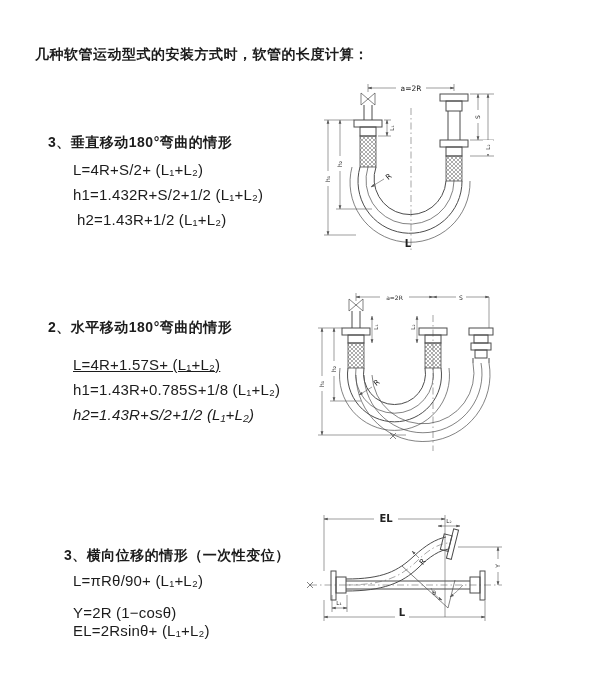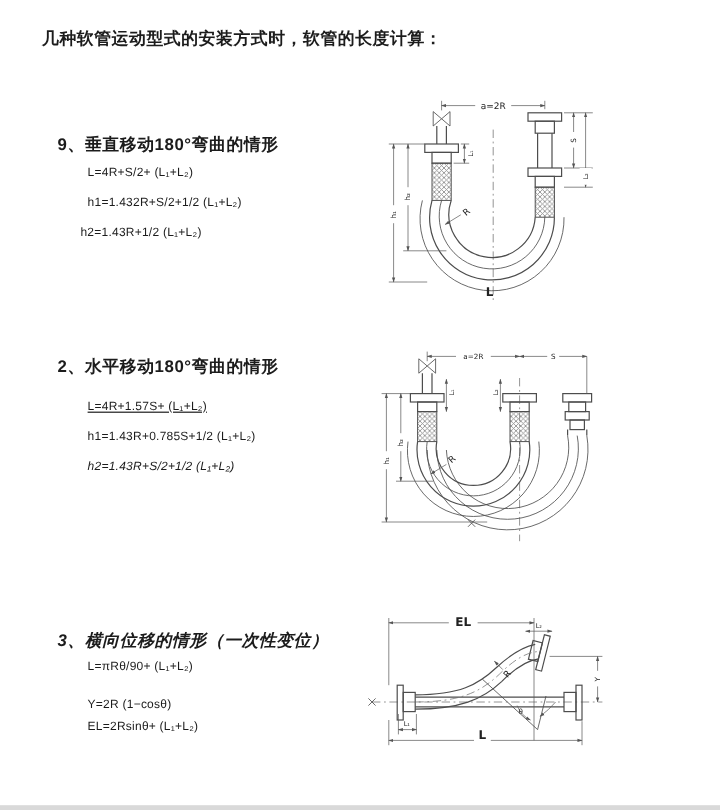--- a/index.html
+++ b/index.html
@@ -1,57 +1,57 @@
 <!DOCTYPE html>
 <html><head>
 <meta charset="utf-8">
 <style>
   html,body{margin:0;padding:0;}
   body{
     width:600px;height:675px;background:#ffffff;position:relative;overflow:hidden;
     font-family:"Liberation Sans","DejaVu Sans",sans-serif;color:#1c1c1c;
   }
-  .abs{position:absolute;}
+  .abs{position:absolute;margin-top:22px;}
   .title{font-size:14px;font-weight:bold;letter-spacing:.5px;white-space:nowrap;}
   .heading{font-size:14px;font-weight:bold;letter-spacing:.5px;white-space:nowrap;}
-  .formula{font-size:10px;letter-spacing:.2px;white-space:nowrap;}
+  .formula{font-size:15px;letter-spacing:.2px;white-space:nowrap;}
   svg{position:absolute;overflow:visible;}
   svg .wall{stroke:#4d4d4d;stroke-width:1;fill:none;}
   svg .thin{stroke:#4d4d4d;stroke-width:.7;fill:none;}
   svg .dim{stroke:#5a5a5a;stroke-width:.6;fill:none;}
   svg .cl{stroke:#6a6a6a;stroke-width:.6;fill:none;stroke-dasharray:7 3 1.5 3;}
   svg .braid{stroke:#4d4d4d;stroke-width:.8;}
   svg text{fill:#222;font-family:"DejaVu Sans","Liberation Sans",sans-serif;}
   svg .lblS{font-size:6px;}
   svg .lblXS{font-size:5.5px;}
   svg .lblM{font-size:7.5px;}
   svg .lblL{font-size:10px;font-weight:bold;}
   .page-edge{left:0;top:671px;width:600px;height:4px;background:#d9d9d9;}
 </style>
 </head>
 <body>
 
 <div class="abs title" style="left:35px;top:24px;">几种软管运动型式的安装方式时，软管的长度计算：</div>
 
 <div>
-  <div class="abs heading" style="left:48px;top:112px;">9、垂直移动180°弯曲的情形</div>
+  <div class="abs heading" style="left:48px;top:112px;">3、垂直移动180°弯曲的情形</div>
   <div class="abs formula" style="left:73px;top:139px;">L=4R+S/2+ (L₁+L₂)</div>
   <div class="abs formula" style="left:73px;top:164px;">h1=1.432R+S/2+1/2 (L₁+L₂)</div>
-  <div class="abs formula" style="left:67px;top:189px;">h2=1.43R+1/2 (L₁+L₂)</div>
+  <div class="abs formula" style="left:77px;top:189px;">h2=1.43R+1/2 (L₁+L₂)</div>
 </div>
 
 <div>
   <div class="abs heading" style="left:48px;top:297px;">2、水平移动180°弯曲的情形</div>
   <div class="abs formula" style="left:73px;top:334px;text-decoration:underline;">L=4R+1.57S+ (L₁+L₂)</div>
-  <div class="abs formula" style="left:73px;top:359px;">h1=1.43R+0.785S+1/2 (L₁+L₂)</div>
+  <div class="abs formula" style="left:73px;top:359px;">h1=1.43R+0.785S+1/8 (L₁+L₂)</div>
   <div class="abs formula" style="left:73px;top:384px;font-style:italic;">h2=1.43R+S/2+1/2 (L₁+L₂)</div>
 </div>
 
 <div>
-  <div class="abs heading" style="left:48px;top:525px;font-style:italic;">3、横向位移的情形（一次性变位）</div>
+  <div class="abs heading" style="left:64px;top:525px;">3、横向位移的情形（一次性变位）</div>
   <div class="abs formula" style="left:73px;top:550px;text-align:center;">L=πRθ/90+ (L₁+L₂)</div>
   <div class="abs formula" style="left:73px;top:582px;">Y=2R (1−cosθ)</div>
   <div class="abs formula" style="left:73px;top:600px;text-align:center;">EL=2Rsinθ+ (L₁+L₂)</div>
 </div>
 
 <svg style="left:310px;top:68px;" width="280" height="195" viewBox="0 0 280 195">
   <defs>
     <marker id="a1" viewBox="0 0 10 10" refX="9" refY="5" markerWidth="7" markerHeight="7" orient="auto-start-reverse">
       <path d="M0,1.8 L10,5 L0,8.2 z" fill="#555"></path>
     </marker>

